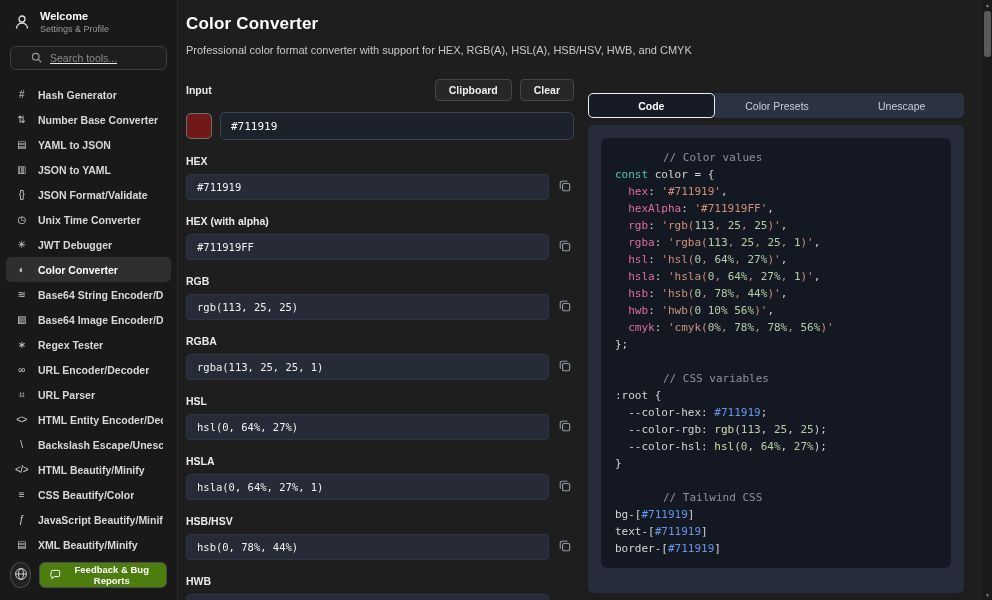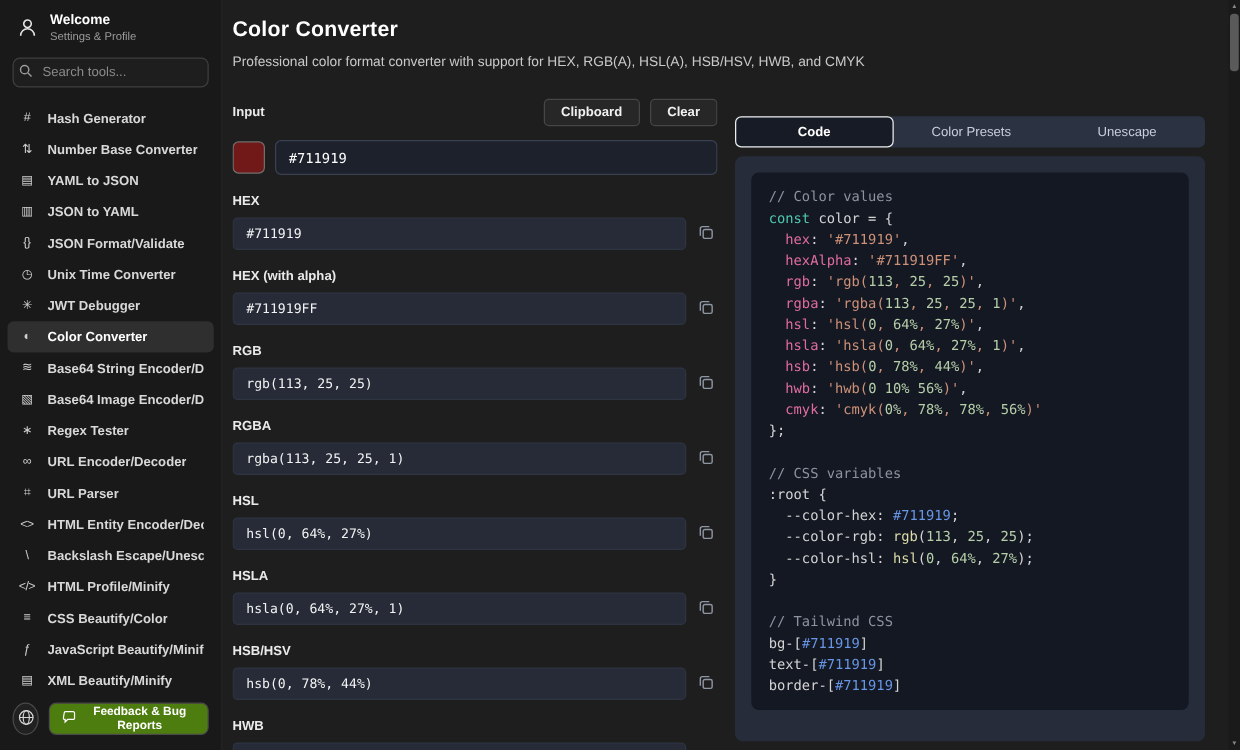--- a/index.html
+++ b/index.html
@@ -17,21 +17,21 @@
     background:#191919; border-right:1px solid #262626;
     display:flex; flex-direction:column;
   }
   .profile { display:flex; align-items:center; gap:8px; padding:10px 12px 6px; }
   .avatar { width:20px; height:20px; display:flex; align-items:center; justify-content:center; color:#e3e3e3; }
   .profile-title { font-size:11px; font-weight:700; color:#ffffff; }
   .profile-sub { font-size:9px; color:#9a9a9a; margin-top:2px; }
 
   .search {
     margin:6px 10px 10px; height:24px; border:1px solid #3f3f3f; border-radius:6px;
-    display:flex; align-items:center; gap:6px; padding:0 4px; background:#1e1e1e;
+    display:flex; align-items:center; gap:6px; padding:0 20px; background:#1e1e1e;text-decoration:underline;
   }
   .search svg { flex:none; }
   .search input {
     background:transparent; border:none; outline:none; width:100%;
     color:#cccccc; font-size:10.5px; font-family:inherit;
   }
   .search input::placeholder { color:#8b8b8b; }
 
   .tools { flex:1; overflow:hidden; padding:2px 6px 0; }
   .tool {
@@ -91,21 +91,21 @@
     font-size:10.5px; color:#c9cedb; border-radius:5px; cursor:pointer;
   }
   .tab.active { background:#171b26; border:1px solid #ededed; color:#ffffff; font-weight:700; }
   .panel-body { margin-top:7px; background:#262c3a; border-radius:6px; height:468px; padding:13px; }
   .codeblock {
     margin:0; background:#141823; border-radius:6px; padding:11px 14px;
     font-family:"DejaVu Sans Mono",monospace; font-size:11px; line-height:17px;
     color:#d4d4d4; overflow:hidden; white-space:pre;
   }
   .code-line { min-height:17px; }
-  .tok-cm  { color:#8b93a1; }
+  .tok-cm  { color:#8b93a1;margin-left:48px; }
   .tok-kw  { color:#4ec9b0; }
   .tok-prop{ color:#e06c9f; }
   .tok-str { color:#ce9178; }
   .tok-num { color:#b5cea8; }
   .tok-val { color:#6796e6; }
   .tok-fn  { color:#dcdcaa; }
   .tok-pl  { color:#d4d4d4; }
 
   
   .page-scrollbar { position:absolute; right:0; top:0; width:9px; height:600px; background:#1a1a1a; }
@@ -197,21 +197,21 @@
       <div class="tool">
         <span class="tool-icon">&lt;&gt;</span>
         <span class="tool-label">HTML Entity Encoder/Decoder</span>
       </div>
       <div class="tool">
         <span class="tool-icon">\</span>
         <span class="tool-label">Backslash Escape/Unescape</span>
       </div>
       <div class="tool">
         <span class="tool-icon">&lt;/&gt;</span>
-        <span class="tool-label">HTML Profile/Minify</span>
+        <span class="tool-label">HTML Beautify/Minify</span>
       </div>
       <div class="tool">
         <span class="tool-icon">≡</span>
         <span class="tool-label">CSS Beautify/Color</span>
       </div>
       <div class="tool">
         <span class="tool-icon">ƒ</span>
         <span class="tool-label">JavaScript Beautify/Minify</span>
       </div>
       <div class="tool">

